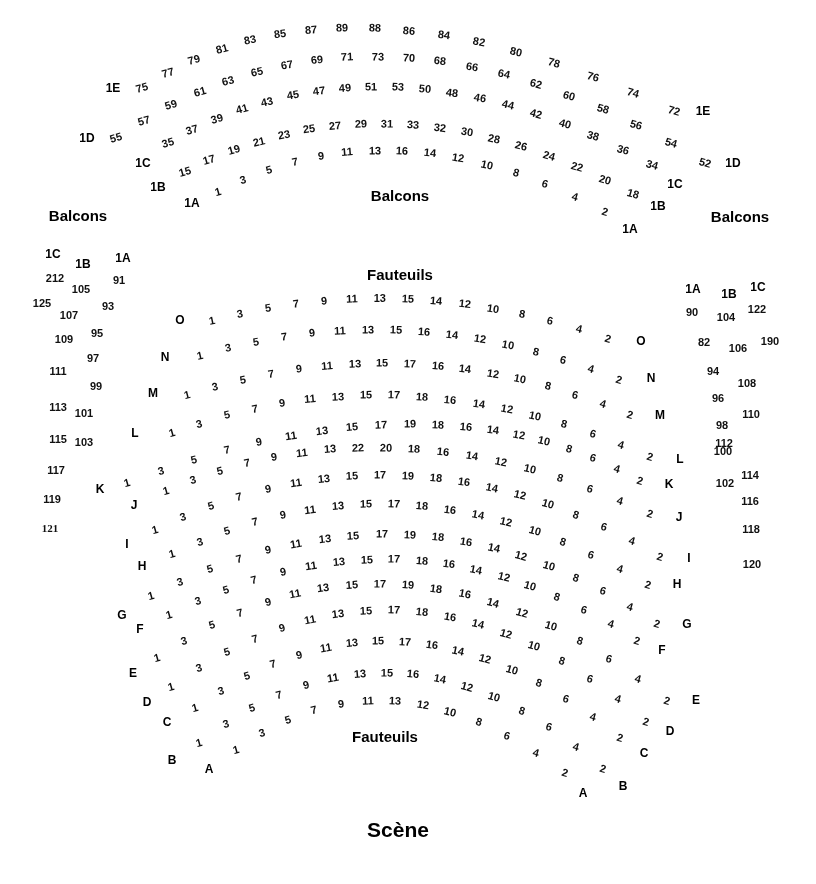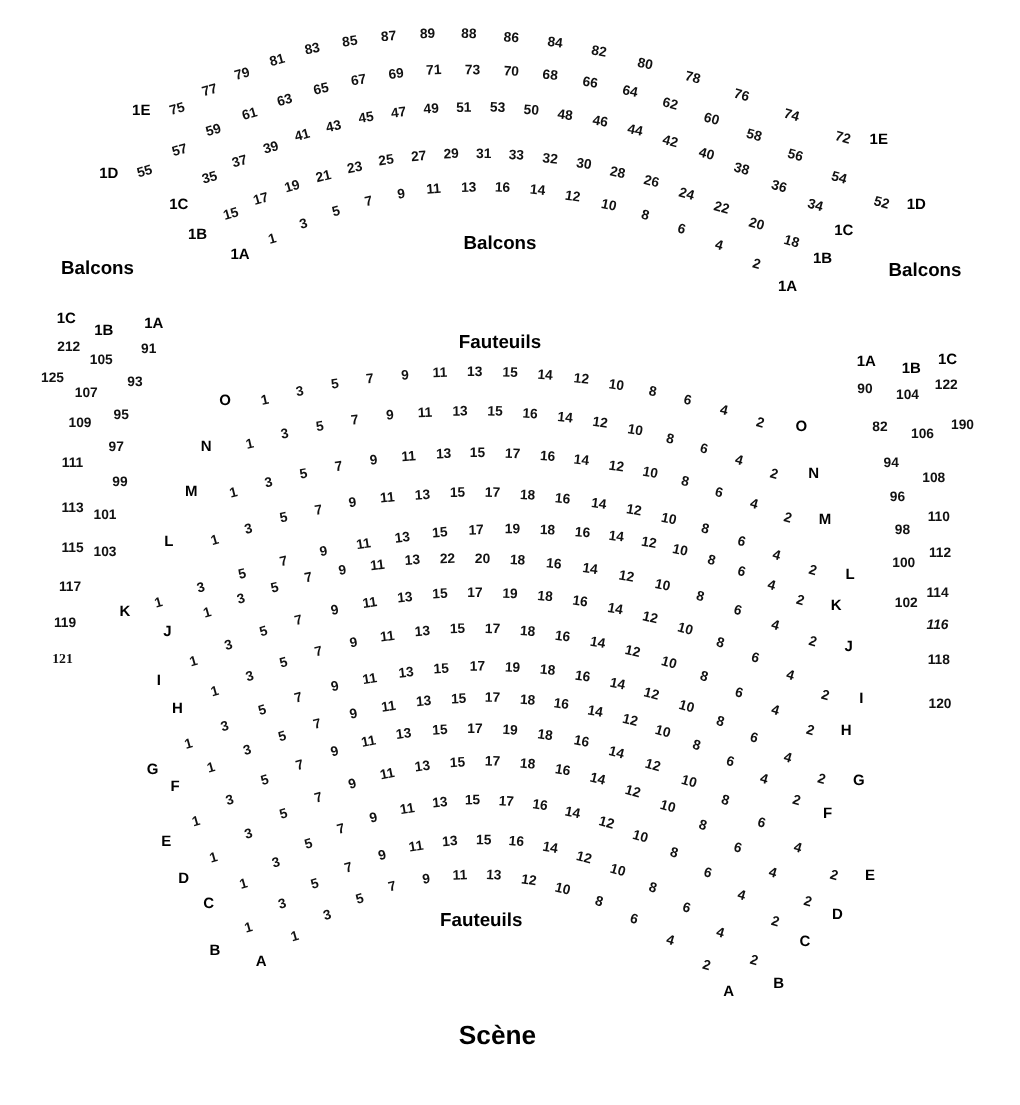--- a/index.html
+++ b/index.html
@@ -454,19 +454,19 @@
     <span class="seat" style="left: 757px; top: 309px; transform: translate(-50%, -50%);">122</span>
     <span class="seat" style="left: 704px; top: 342px; transform: translate(-50%, -50%);">82</span>
     <span class="seat" style="left: 738px; top: 348px; transform: translate(-50%, -50%);">106</span>
     <span class="seat" style="left: 770px; top: 341px; transform: translate(-50%, -50%);">190</span>
     <span class="seat" style="left: 713px; top: 371px; transform: translate(-50%, -50%);">94</span>
     <span class="seat" style="left: 747px; top: 383px; transform: translate(-50%, -50%);">108</span>
     <span class="seat" style="left: 718px; top: 398px; transform: translate(-50%, -50%);">96</span>
     <span class="seat" style="left: 751px; top: 414px; transform: translate(-50%, -50%);">110</span>
     <span class="seat" style="left: 722px; top: 425px; transform: translate(-50%, -50%);">98</span>
     <span class="seat" style="left: 723px; top: 451px; transform: translate(-50%, -50%);">100</span>
-    <span class="seat" style="left: 752px; top: 443px; transform: translate(-50%, -50%);">112</span>
+    <span class="seat" style="left: 724px; top: 443px; transform: translate(-50%, -50%);">112</span>
     <span class="seat" style="left: 725px; top: 483px; transform: translate(-50%, -50%);">102</span>
     <span class="seat" style="left: 750px; top: 475px; transform: translate(-50%, -50%);">114</span>
-    <span class="seat" style="left: 750px; top: 501px; transform: translate(-50%, -50%); font-style: italic;">116</span>
+    <span class="seat" style="left: 750px; top: 501px; transform: translate(-50%, -50%);">116</span>
     <span class="seat" style="left: 751px; top: 529px; transform: translate(-50%, -50%);">118</span>
     <span class="seat" style="left: 752px; top: 564px; transform: translate(-50%, -50%);">120</span>
   </div>
 
 </body></html>

